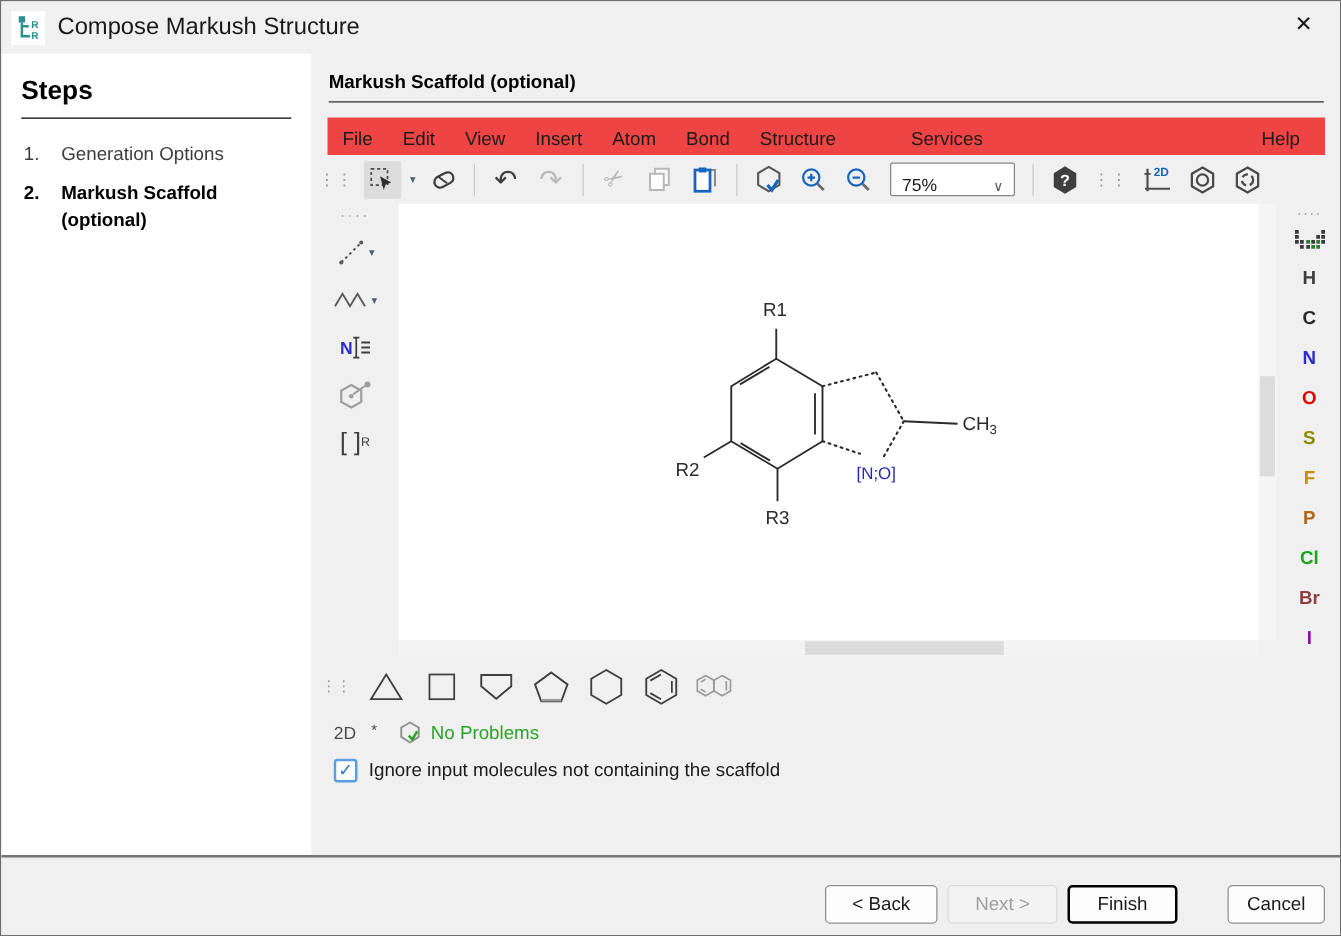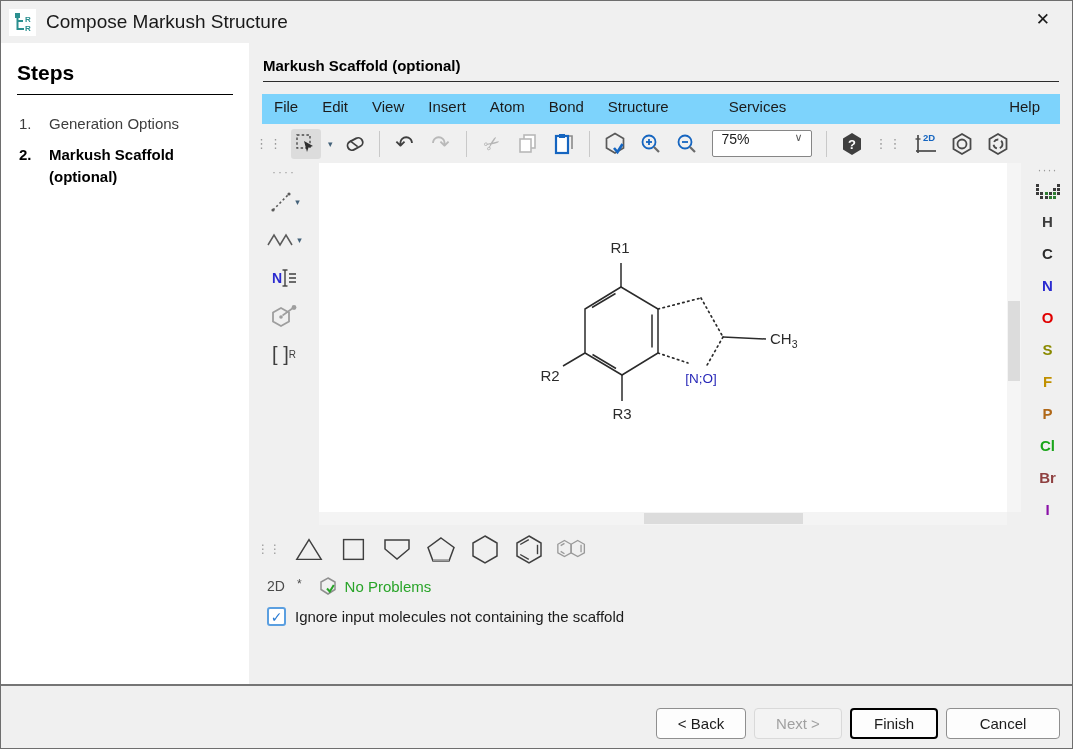--- a/index.html
+++ b/index.html
@@ -29,40 +29,40 @@
   .step-item .num { text-align:left; padding-left:2px; }
 
   
   .panel-heading { position:absolute; left:262px; top:56px; font-size:15px;
                    font-weight:bold; color:#000; }
   .heading-rule { position:absolute; left:262px; top:80px; width:796px; height:1px;
                   background:#2b2b2b; }
 
   
   .menubar { position:absolute; left:261px; top:93px; width:798px; height:30px;
-             background:#7dd3fc; display:flex; align-items:flex-start; font-size:15px; }
+             background:#ef4444; display:flex; align-items:flex-end; font-size:15px; }
   .menu-item { padding:4px 12px; color:#1b1b1b; cursor:default; }
   .menu-item.services { margin-left:36px; }
   .menu-item.help { margin-left:auto; margin-right:8px; }
 
   
   .toolbar { position:absolute; left:252px; top:123px; width:820px; height:39px;
              display:flex; align-items:center; gap:6px; }
   .tb-handle { color:#9a9a9a; font-size:13px; letter-spacing:1px; margin:0 2px; }
   .tb-btn { width:30px; height:30px; display:flex; align-items:center;
             justify-content:center; border-radius:3px; position:relative; }
   .tb-btn.selected { background:#dcdcdc; }
   .tb-sep { width:1px; height:26px; background:#c9c9c9; margin:0 4px; }
   .glyph { font-size:20px; line-height:1; }
   .glyph.undo { color:#3f3f3f; font-size:22px; }
   .glyph.redo { color:#b9b9b9; font-size:22px; }
   .glyph.cut { color:#b5b5b5; font-size:19px; display:inline-block; transform:rotate(-35deg); }
   .caret { color:#44627a; font-size:9px; margin-left:1px; align-self:center; }
   .zoom-combo { width:100px; height:27px; background:#fff; border:1px solid #868686;
-                border-radius:2px; display:flex; align-items:flex-start; margin:0 4px; }
+                border-radius:2px; display:flex; align-items:flex-end; margin:0 4px; }
   .zoom-combo .val { flex:1; font-size:14px; padding-left:9px; color:#1b1b1b; }
   .zoom-combo .chev { width:24px; text-align:center; color:#5a5a5a; font-size:11px; }
 
   
   .leftcol { position:absolute; left:248px; top:162px; width:70px; height:349px;
              display:flex; flex-direction:column; align-items:center; }
   .lc-handle { color:#9a9a9a; font-size:12px; letter-spacing:2px; margin-top:2px; }
   .lc-tool { margin-top:8px; height:30px; display:flex; align-items:center; }
   .bracket-tool { color:#3f3f3f; font-size:20px; }
   .bracket-tool .sub { font-size:10px; vertical-align:-4px; }
@@ -109,21 +109,21 @@
   
   .footer { position:absolute; left:0; top:683px; width:100%; height:66px;
             background:#f0f0f0; border-top:2px solid #757575;
             display:flex; justify-content:flex-end; align-items:flex-start;
             gap:8px; padding:22px 12px 12px 0; }
   .btn { height:31px; font-size:15px; background:#fdfdfd; border:1px solid #8f8f8f;
          border-radius:4px; color:#1b1b1b; font-family:inherit; }
   .btn.back { width:90px; }
   .btn.next { width:88px; background:#f3f3f3; border-color:#d9d9d9; color:#a0a0a0; }
   .btn.finish { width:88px; border:2px solid #000000; }
-  .btn.cancel { width:114px; }
+  .btn.cancel { width:78px;margin-left:32px; }
 
   svg text { font-family:"Liberation Sans","DejaVu Sans",sans-serif; }
 </style>
 </head>
 <body>
 
 <div class="dialog">
 
   <div class="titlebar">
     <div class="app-icon">

